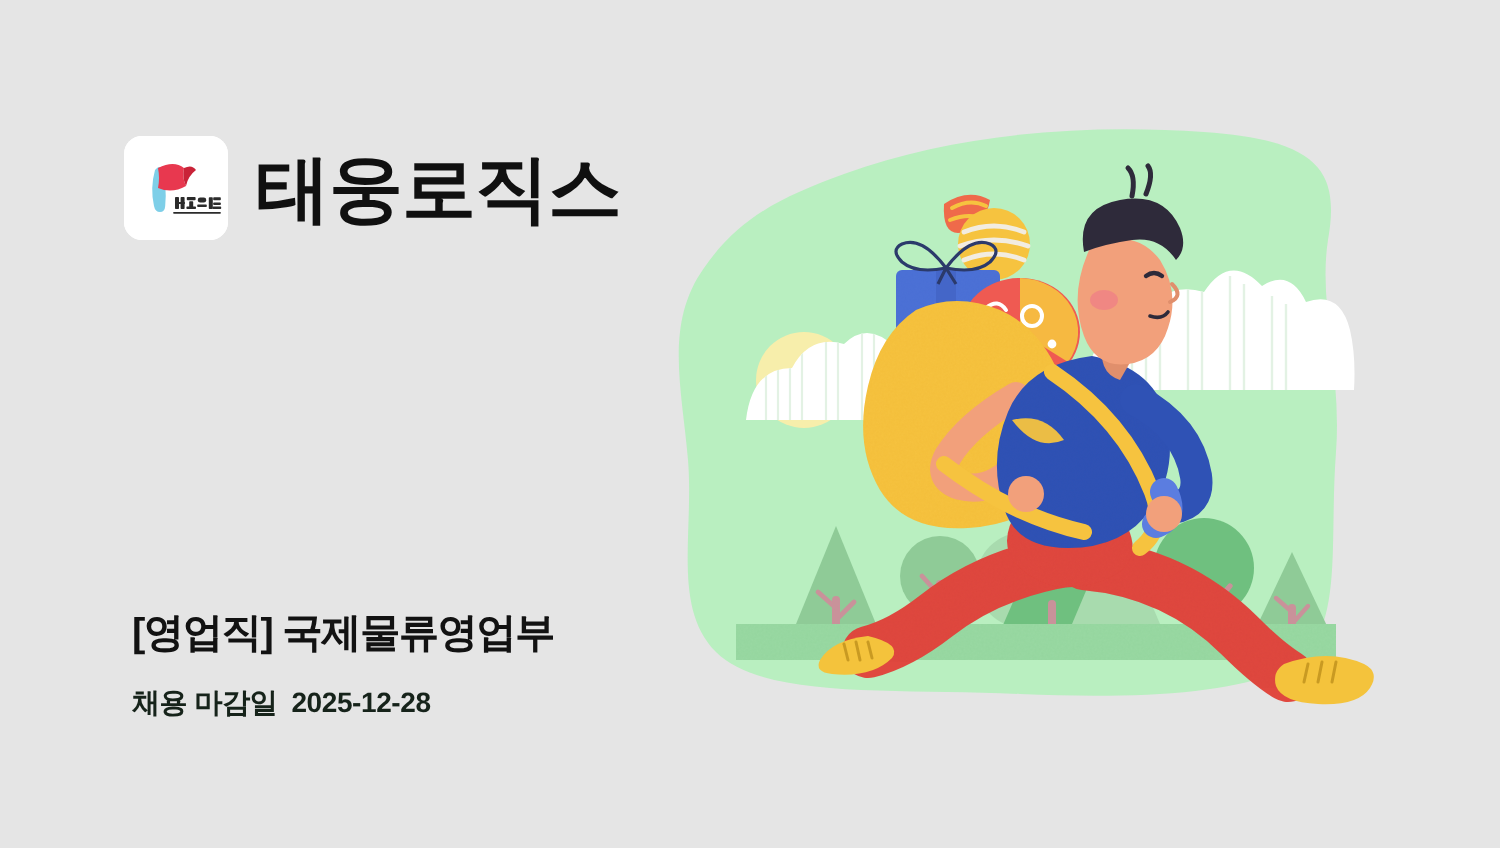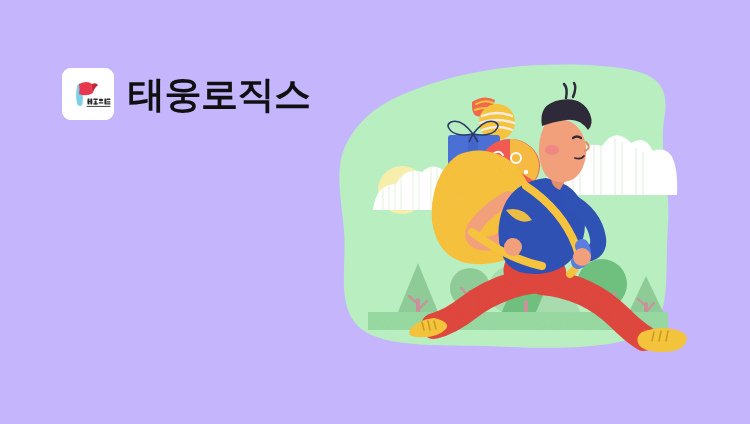--- a/index.html
+++ b/index.html
@@ -11,21 +11,21 @@
     width: 750px;
     height: 424px;
     overflow: hidden;
     font-family: "Liberation Sans", "DejaVu Sans", sans-serif;
   }
 
   .banner {
     position: relative;
     width: 750px;
     height: 424px;
-    background: #c4b5fd;
+    background: #e5e5e5;
     overflow: hidden;
   }
 
   
   .illustration {
     position: absolute;
     left: 330px;
     top: 50px;
     width: 420px;
     height: 340px;
@@ -412,14 +412,20 @@
           <rect x="44.6" y="33.2" width="3.8" height="1.3" rx="0.4"></rect>
           <rect x="44.2" y="35.3" width="4.4" height="1.2" rx="0.4"></rect>
         </g>
         <path d="M25 38.4 h23" stroke="#2b2b2b" stroke-width="0.9" stroke-linecap="round"></path>
       </svg>
     </div>
 
     <div class="brand-name">태웅로직스</div>
   </div>
 
+  <div class="job-block">
+    <div class="job-title">[영업직] 국제물류영업부</div>
+    <div class="job-deadline">
+      <span>채용 마감일</span><span class="deadline-date">2025-12-28</span>
+    </div>
+  </div>
 
 </div>
 
 </body></html>

